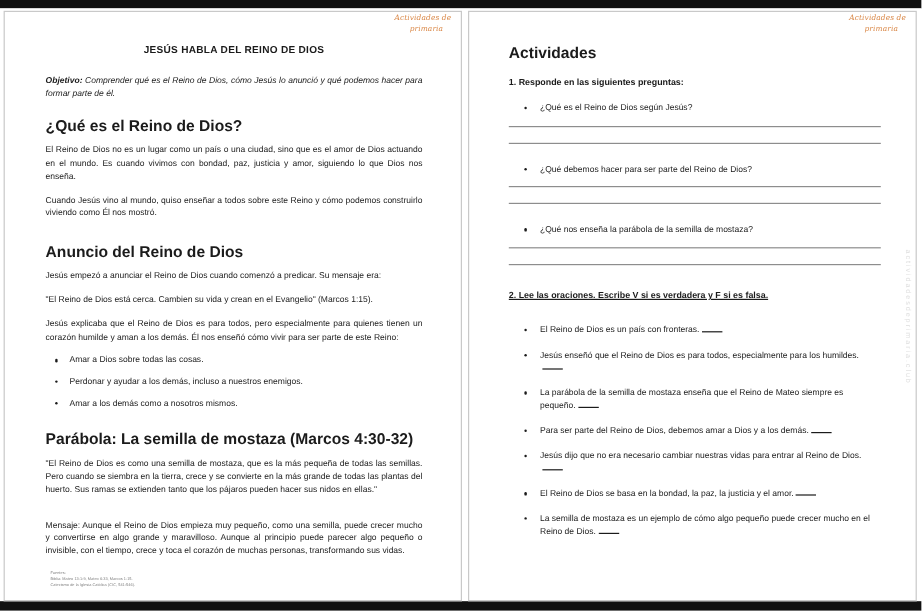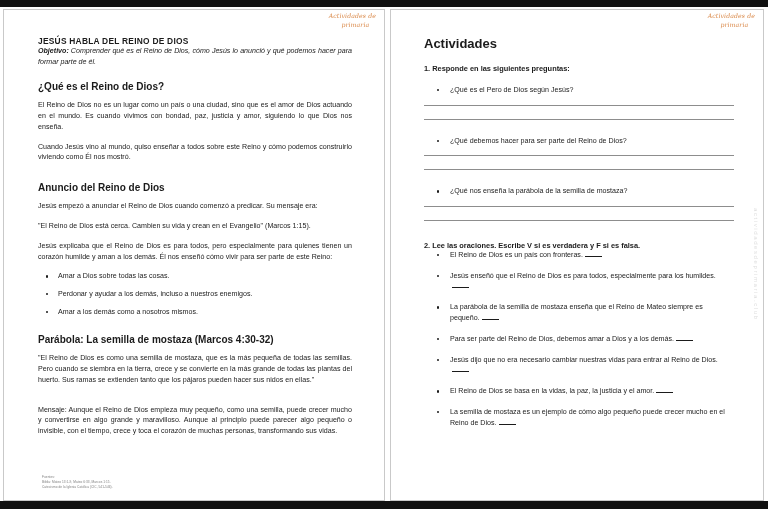--- a/index.html
+++ b/index.html
@@ -87,38 +87,39 @@
     font-family: "Liberation Sans", sans-serif;
   }
 
   
   .lcontent {
     position: absolute;
     left: 34px; top: 26px;
     width: 314px;
   }
   .doc-title {
+    text-align: center;
     font-size: 8.4px;
     font-weight: bold;
     letter-spacing: 0.25px;
     color: #1b1b1b;
-    margin-bottom: 0;
+    margin-bottom: 16px;
   }
   .objective {
     font-size: 7.1px;
     font-style: italic;
     line-height: 1.5;
     color: #1b1b1b;
     text-align: justify;
     margin-bottom: 14px;
   }
   .objective b { font-weight: bold; }
 
   .h2 {
-    font-size: 10px;
+    font-size: 13px;
     font-weight: bold;
     color: #1b1b1b;
     margin: 0 0 8px 0;
   }
   .para {
     font-size: 7.1px;
     line-height: 1.52;
     color: #1b1b1b;
     text-align: justify;
     margin: 0 0 9px 0;
@@ -169,21 +170,21 @@
     font-weight: bold;
     color: #1b1b1b;
     margin-bottom: 13px;
   }
   .q-head {
     font-size: 7.4px;
     font-weight: bold;
     color: #1b1b1b;
     margin: 0 0 12px 0;
   }
-  .q-head.second { margin-top: 20px; margin-bottom: 0; }
+  .q-head.second { margin-top: 20px; margin-bottom: 20px; text-decoration: underline; }
 
   ul.qlist, ul.tflist {
     list-style: none;
     margin: 0; padding: 0;
   }
   ul.qlist > li {
     position: relative;
     padding-left: 26px;
     margin-bottom: 4px;
   }
@@ -300,21 +301,21 @@
         <div class="watermark">actividadesdeprimaria.club</div>
 
         <div class="rcontent">
 
           <div class="acts-title">Actividades</div>
 
           <div class="q-head">1. Responde en las siguientes preguntas:</div>
 
           <ul class="qlist">
             <li>
-              <span class="qtext">¿Qué es el Pero de Dios según Jesús?</span>
+              <span class="qtext">¿Qué es el Reino de Dios según Jesús?</span>
             </li>
           </ul>
           <div class="answer-lines">
             <div class="answer-line"></div>
             <div class="answer-line"></div>
           </div>
 
           <ul class="qlist">
             <li>
               <span class="qtext">¿Qué debemos hacer para ser parte del Reino de Dios?</span>
@@ -336,21 +337,21 @@
           </div>
 
           <div class="q-head second">2. Lee las oraciones. Escribe V si es verdadera y F si es falsa.</div>
 
           <ul class="tflist">
             <li><span>El Reino de Dios es un país con fronteras.</span><span class="blank"></span></li>
             <li><span>Jesús enseñó que el Reino de Dios es para todos, especialmente para los humildes.</span><span class="blank"></span></li>
             <li><span>La parábola de la semilla de mostaza enseña que el Reino de Mateo siempre es pequeño.</span><span class="blank"></span></li>
             <li><span>Para ser parte del Reino de Dios, debemos amar a Dios y a los demás.</span><span class="blank"></span></li>
             <li><span>Jesús dijo que no era necesario cambiar nuestras vidas para entrar al Reino de Dios.</span><span class="blank"></span></li>
-            <li><span>El Reino de Dios se basa en la vidas, la paz, la justicia y el amor.</span><span class="blank"></span></li>
+            <li><span>El Reino de Dios se basa en la bondad, la paz, la justicia y el amor.</span><span class="blank"></span></li>
             <li><span>La semilla de mostaza es un ejemplo de cómo algo pequeño puede crecer mucho en el Reino de Dios.</span><span class="blank"></span></li>
           </ul>
 
         </div>
 
       </div>
     </div>
 
   </div>
 </div>

